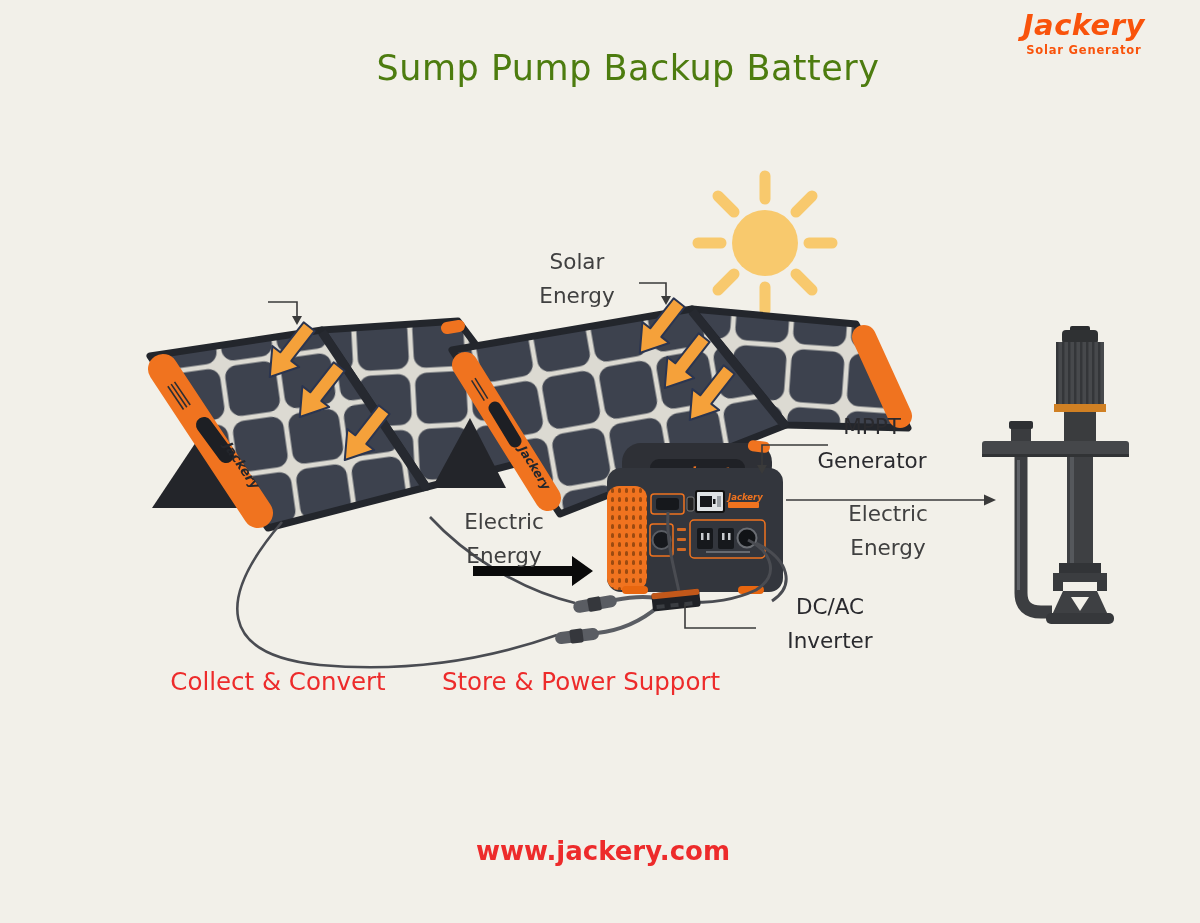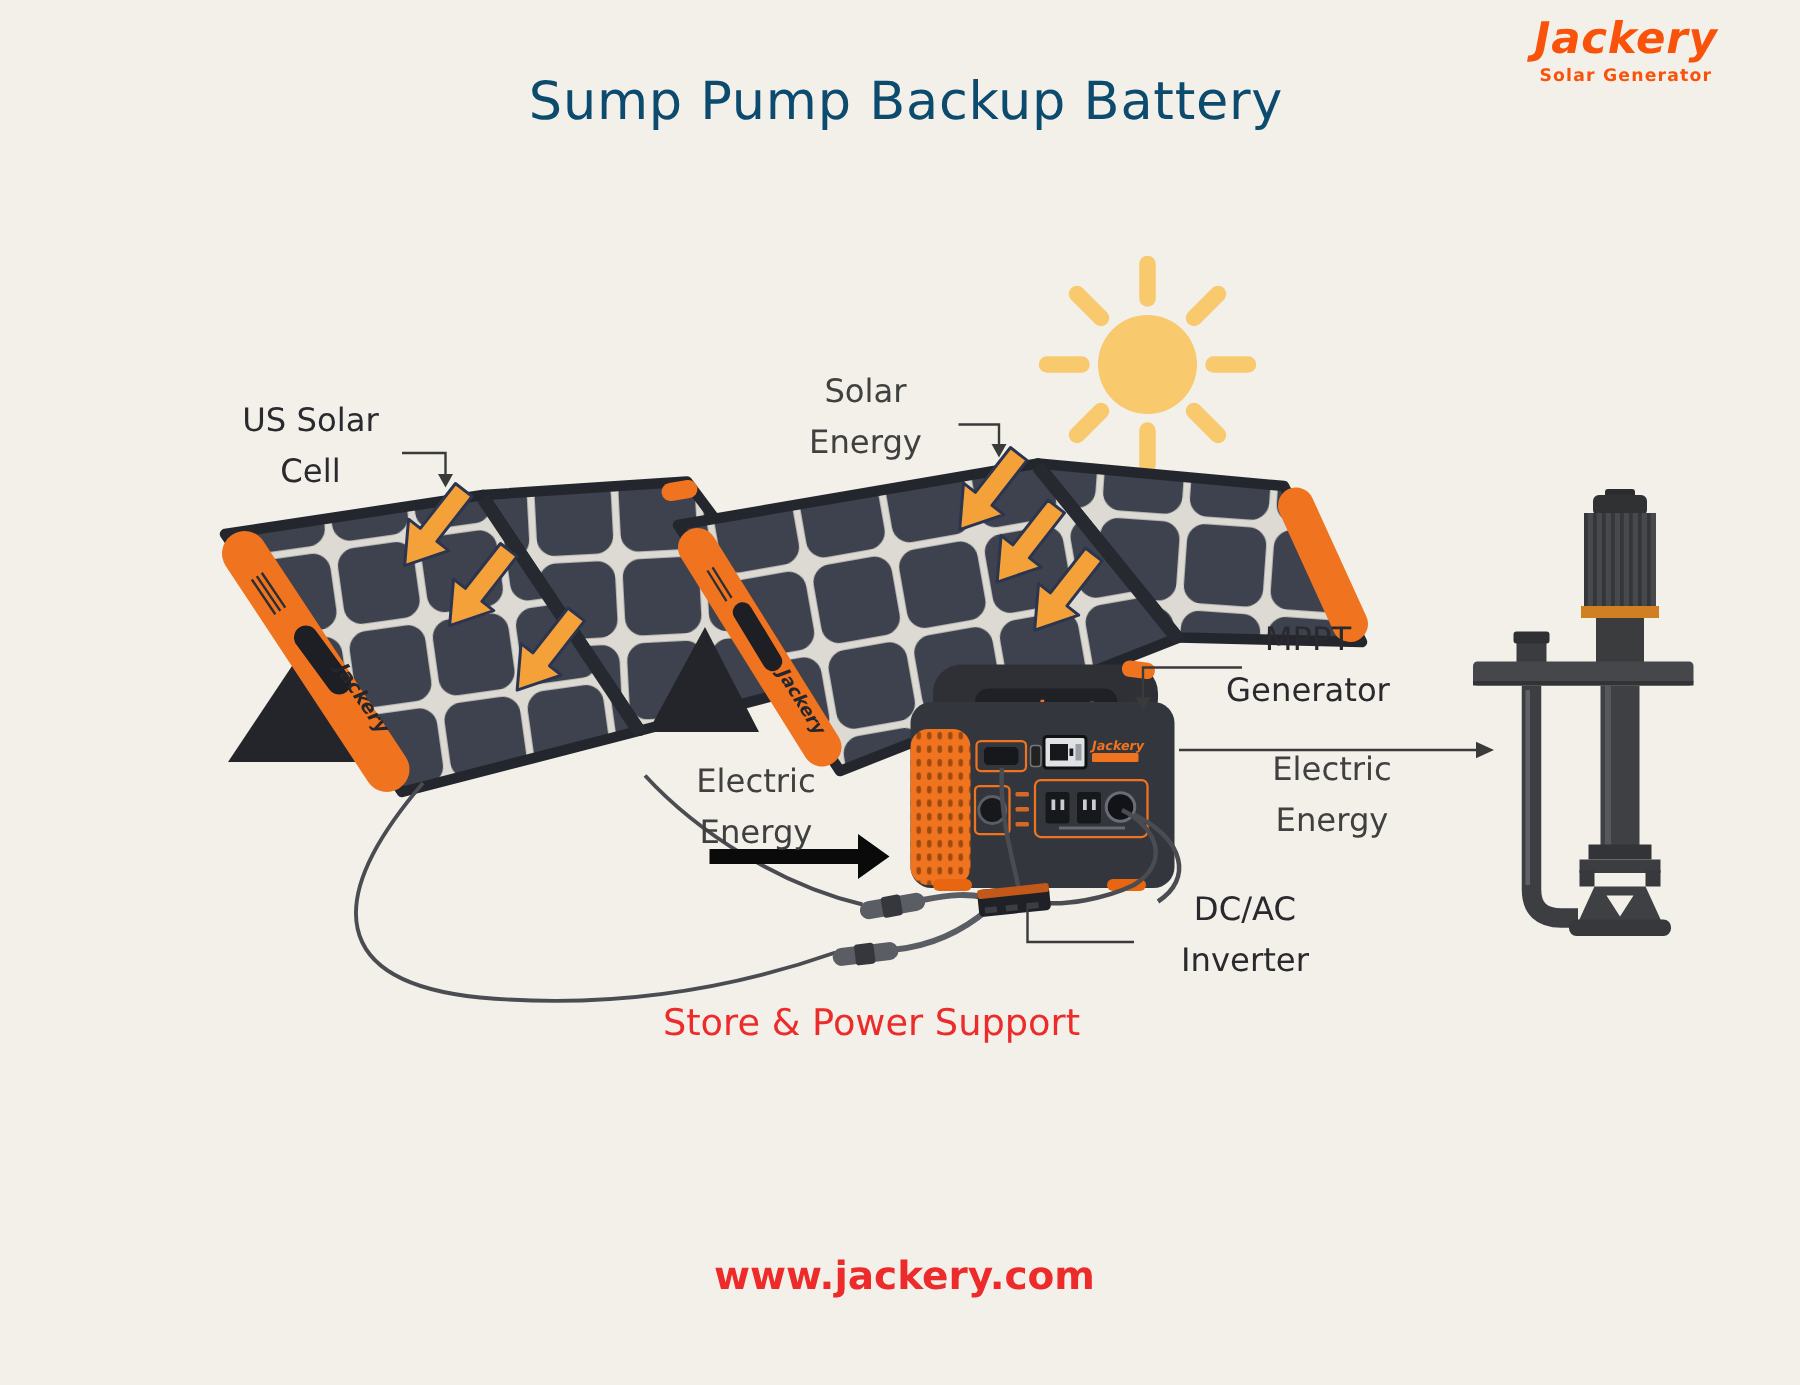--- a/index.html
+++ b/index.html
@@ -2,22 +2,22 @@
 <html><head>
 <meta charset="utf-8">
 <style>
   html,body{margin:0;padding:0;background:#F2F0E9;}
   .canvas{
     position:relative;width:1200px;height:923px;background:#F2F0E9;
     overflow:hidden;font-family:"DejaVu Sans","Liberation Sans",sans-serif;
   }
   .scene{position:absolute;left:0;top:0;}
   .page-title{
-    position:absolute;left:604px;top:48px;transform:translateX(-50%);
-    font-size:35px;font-weight:500;color:#0c4a6e;letter-spacing:.5px;white-space:nowrap;
+    position:absolute;left:628px;top:48px;transform:translateX(-50%);
+    font-size:35px;font-weight:500;color:#4d7c0f;letter-spacing:.5px;white-space:nowrap;
   }
   .logo{position:absolute;right:55px;top:8px;text-align:center;color:#F9530B;}
   .logo .brand{font-size:29px;font-weight:800;letter-spacing:.5px;font-style:italic;}
   .logo .tagline{font-size:11.5px;font-weight:600;letter-spacing:.8px;margin-top:1px;}
   .label{
     position:absolute;transform:translateX(-50%);text-align:center;
     font-size:21.5px;line-height:34px;white-space:nowrap;font-weight:400;
   }
   .label.dark{color:#2A2A2E;}
   .label.red{color:#404040;}
@@ -232,24 +232,20 @@
     </g>
     <polygon points="473,566 572,566 572,556 593,571 572,586 572,576 473,576" fill="#0A0A0A"></polygon>
   </svg>
 
   <div class="page-title">Sump Pump Backup Battery</div>
   <div class="logo">
     <div class="brand">Jackery</div>
     <div class="tagline">Solar Generator</div>
   </div>
 
-  <div class="label dark" style="left:207px;top:264px;">
-    <div>US Solar</div>
-    <div>Cell</div>
-  </div>
   <div class="label red" style="left:577px;top:245px;">
     <div>Solar</div>
     <div>Energy</div>
   </div>
   <div class="label dark" style="left:872px;top:410px;">
     <div>MPPT</div>
     <div>Generator</div>
   </div>
   <div class="label red" style="left:504px;top:505px;">
     <div>Electric</div>
@@ -257,17 +253,18 @@
   </div>
   <div class="label red" style="left:888px;top:497px;">
     <div>Electric</div>
     <div>Energy</div>
   </div>
   <div class="label dark" style="left:830px;top:590px;">
     <div>DC/AC</div>
     <div>Inverter</div>
   </div>
 
+  <div class="caption" style="left:278px;top:667px;">Collect &amp; Convert</div>
   <div class="caption" style="left:581px;top:667px;">Store &amp; Power Support</div>
 
   <div class="site">www.jackery.com</div>
 
 </div>
 
 </body></html>

